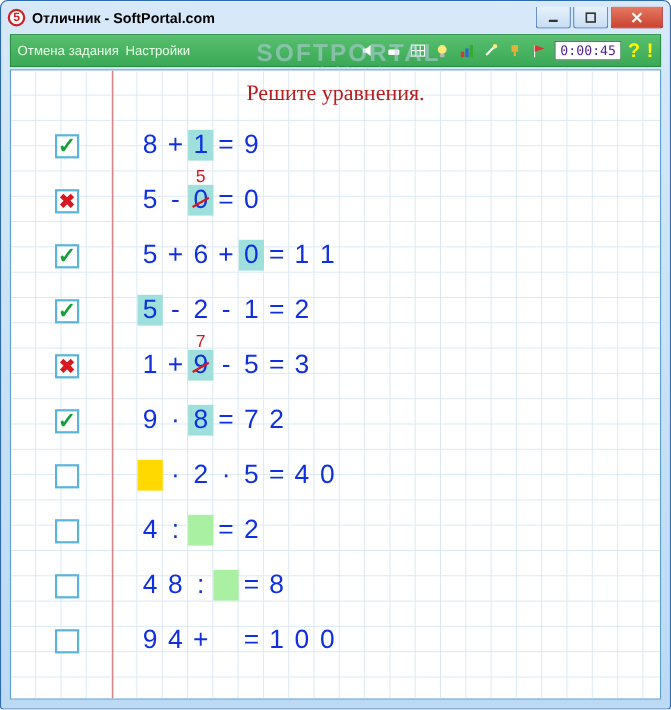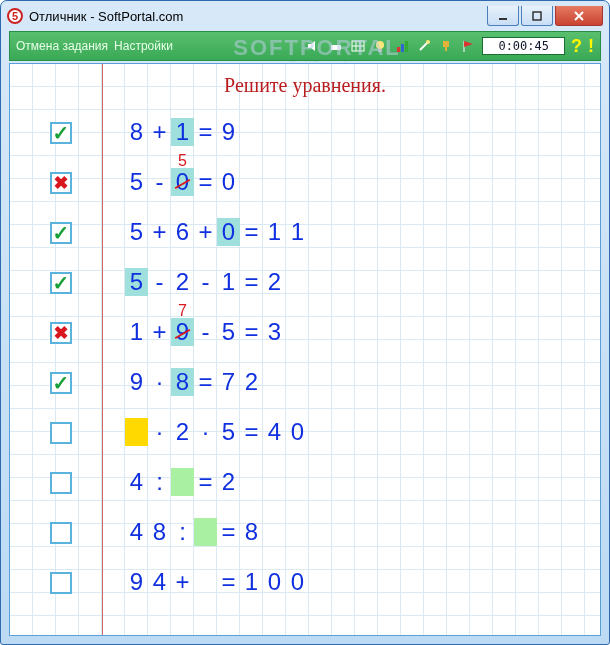--- a/index.html
+++ b/index.html
@@ -16,21 +16,21 @@
   .titlebar {
     height: 30px; display: flex; align-items: center;
     padding: 0 6px;
   }
   .app-icon {
     width: 16px; height: 16px; border-radius: 50%;
     background: #fff; border: 2px solid #c22; color: #c22;
     font: bold 11px/12px Arial; text-align: center;
     margin-right: 6px;
   }
-  .title-text { font-size: 13px; color: #000; }
+  .title-text { font-size: 13px; color: #000; font-weight: bold; }
   .win-controls { margin-left: auto; display: flex; gap: 2px; }
   .win-btn {
     width: 32px; height: 20px; border: 1px solid #4a7dbb;
     border-top: none;
     border-radius: 0 0 3px 3px;
     display: flex; align-items: center; justify-content: center;
     background: linear-gradient(#e7f1fb,#c9def4);
   }
   .win-btn.close { background: linear-gradient(#e67a63,#c94330); border-color:#a33; width:48px; }
   .win-btn svg { display:block; }
@@ -42,22 +42,22 @@
     background: linear-gradient(#58bf6e,#3aa956);
     border: 1px solid #2a8d46;
     display: flex; align-items: center;
     padding: 0 6px; gap: 6px;
     color: #e8ffe8;
   }
   .toolbar .menu { font-size: 12px; cursor: default; }
   .toolbar .sep { flex: 1; }
   .tb-icon { width:16px; height:16px; display:flex; align-items:center; justify-content:center; }
   .timer {
-    background:#fff; color:#0f172a; border:1px solid #1b6e33;
-    padding:1px 15px; font: 12px/14px monospace;
+    background:#fff; color:#4c1d95; border:1px solid #1b6e33;
+    padding:1px 4px; font: 12px/14px monospace;
   }
   .help { color:#fff600; font:bold 18px/16px Arial; }
   .bang { color:#fff600; font:bold 18px/16px Arial; }
 
   .watermark {
     position:absolute; left:0; right:0; top:36px;
     text-align:center; pointer-events:none;
     color:#b9cfe0; font:bold 22px/22px Arial; letter-spacing:2px;
     opacity:0.55;
     padding-left:24px;

